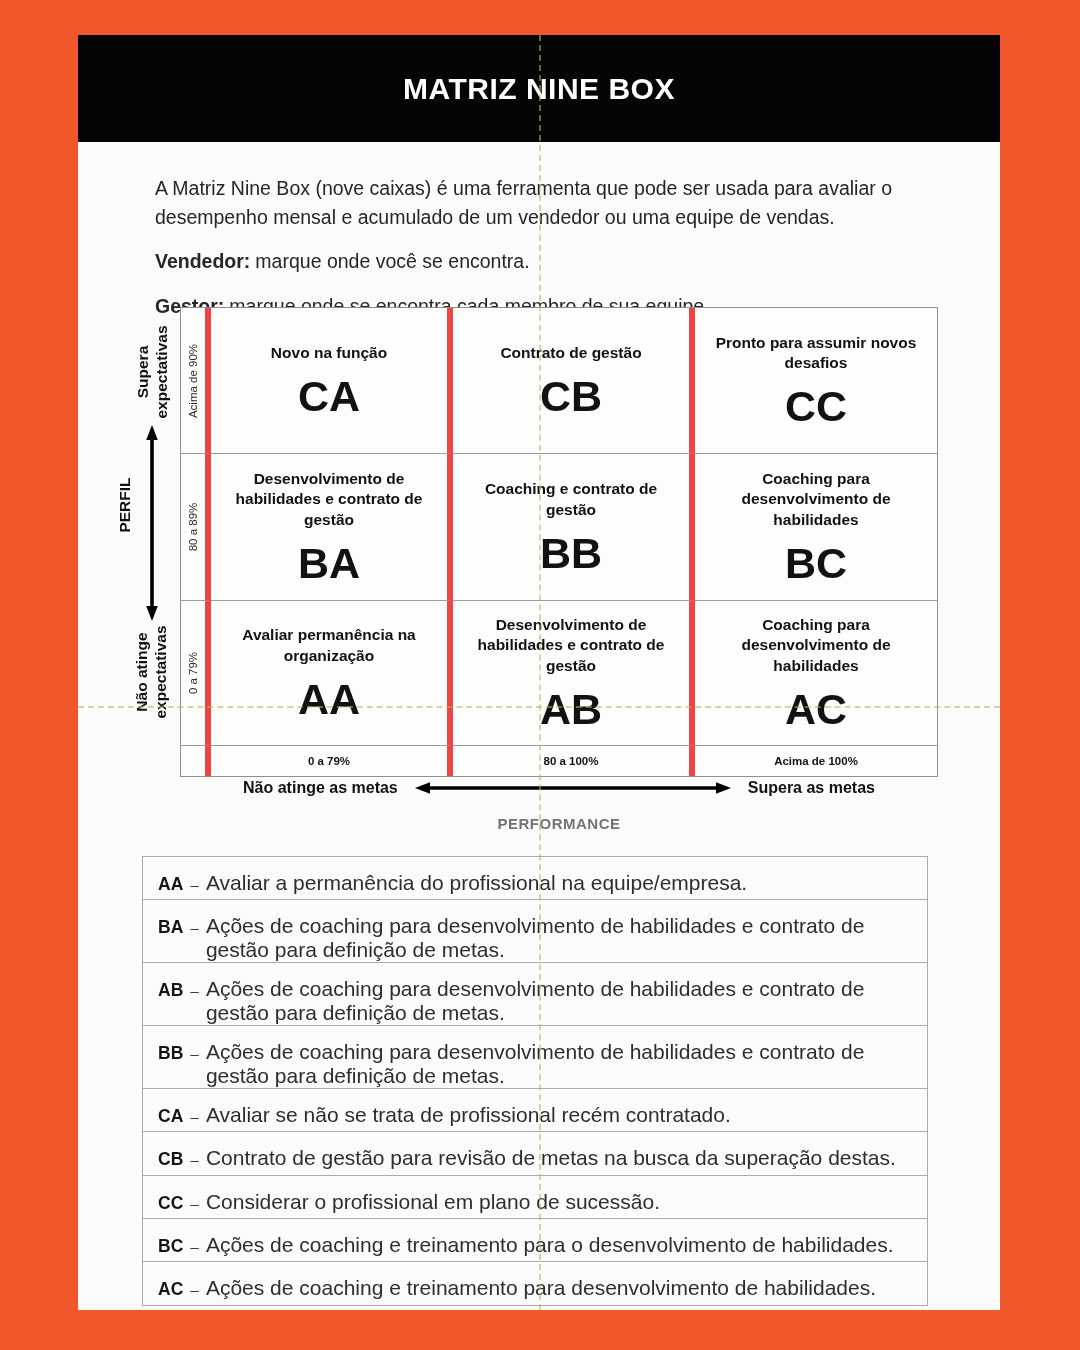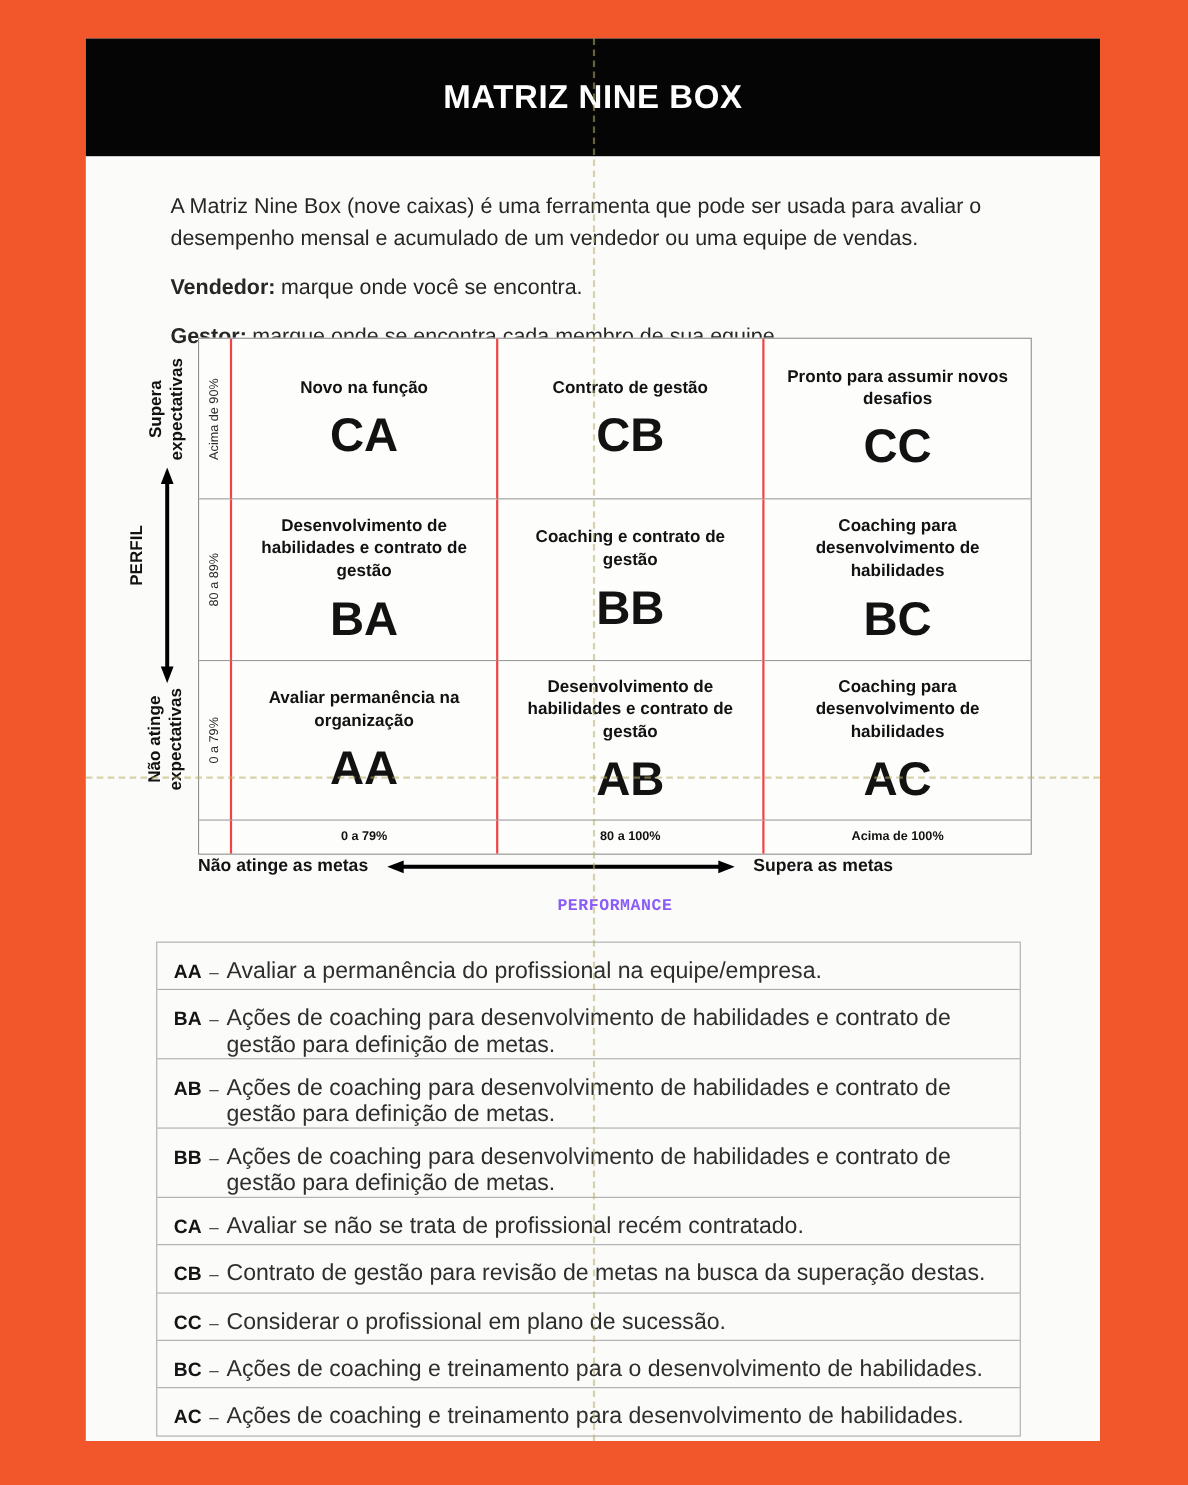--- a/index.html
+++ b/index.html
@@ -14,39 +14,39 @@
   
   .intro-wrap{padding:23px 82px 0 77px;color:#262626;}
   .intro-wrap p{margin:9px 0 0 0;font-size:19.5px;line-height:1.47;}
   .intro-wrap p.note{margin-top:16px;}
   .inline-label{font-weight:700;margin-right:5px;}
 
   
   .ninebox{position:absolute;left:102px;top:272px;width:758px;display:grid;
            grid-template-columns:30px 1fr 1fr 1fr;grid-template-rows:146px 147px 145px 30px;
            border:1px solid #8f8f8f;background:#FDFDFC;box-sizing:border-box;}
-  .gc{border-right:2px solid #ef4444;border-bottom:1px solid #9c9c9c;box-sizing:border-box;min-width:0;}
+  .gc{border-right:6px solid #ef4444;border-bottom:1px solid #9c9c9c;box-sizing:border-box;min-width:0;}
   .gc.last-c{border-right:none;}
   .gc.last-r{border-bottom:none;}
   .cell{display:flex;flex-direction:column;align-items:center;justify-content:center;gap:12px;padding:4px 16px;}
   .cell-title{font-weight:700;font-size:15.5px;line-height:1.32;text-align:center;color:#121212;}
   .cell-code{font-weight:700;font-size:43px;line-height:1;color:#121212;}
   .rangecell{display:flex;align-items:center;justify-content:center;overflow:visible;}
   .rangecell span{transform:rotate(-90deg);white-space:nowrap;font-size:11.5px;color:#2a2a2a;}
   .fcell{display:flex;align-items:center;justify-content:center;font-size:11.5px;font-weight:700;color:#121212;}
 
   
   .rot-label{position:absolute;font-weight:700;font-size:15.5px;line-height:1.25;text-align:center;
              white-space:pre-line;color:#121212;transform:translate(-50%,-50%) rotate(-90deg);}
   .arrow-v{position:absolute;left:66px;top:390px;}
   
-  .x-axis{position:absolute;left:102px;top:744px;width:758px;display:flex;align-items:center;gap:17px;}
+  .x-axis{position:absolute;left:102px;top:744px;width:758px;display:flex;align-items:center;justify-content:center;gap:17px;}
   .x-axis .axis-text{font-weight:700;font-size:16px;color:#121212;white-space:nowrap;}
   .perf-title{position:absolute;left:102px;top:780px;width:758px;text-align:center;font-weight:700;
-              font-size:15px;letter-spacing:.5px;color:#8b5cf6;font-family:Liberation Mono, monospace;}
+              font-size:15px;letter-spacing:.5px;color:#737373;}
 
   
   .legend{position:absolute;left:64px;top:821px;width:786px;height:450px;border:1px solid #ababab;
           box-sizing:border-box;display:grid;grid-template-rows:repeat(9,1fr);background:#FBFBFA;}
   .legend-row{display:flex;align-items:baseline;padding:0 12px 0 15px;border-bottom:1px solid #ababab;
               box-sizing:border-box;padding-top:14px;}
   .legend-row:last-child{border-bottom:none;}
   .legend-code{font-weight:700;font-size:17.5px;color:#141414;}
   .legend-sep{margin:0 7px;color:#3a3a3a;font-size:15.5px;}
   .legend-text{font-size:21px;color:#2e2e2e;}

